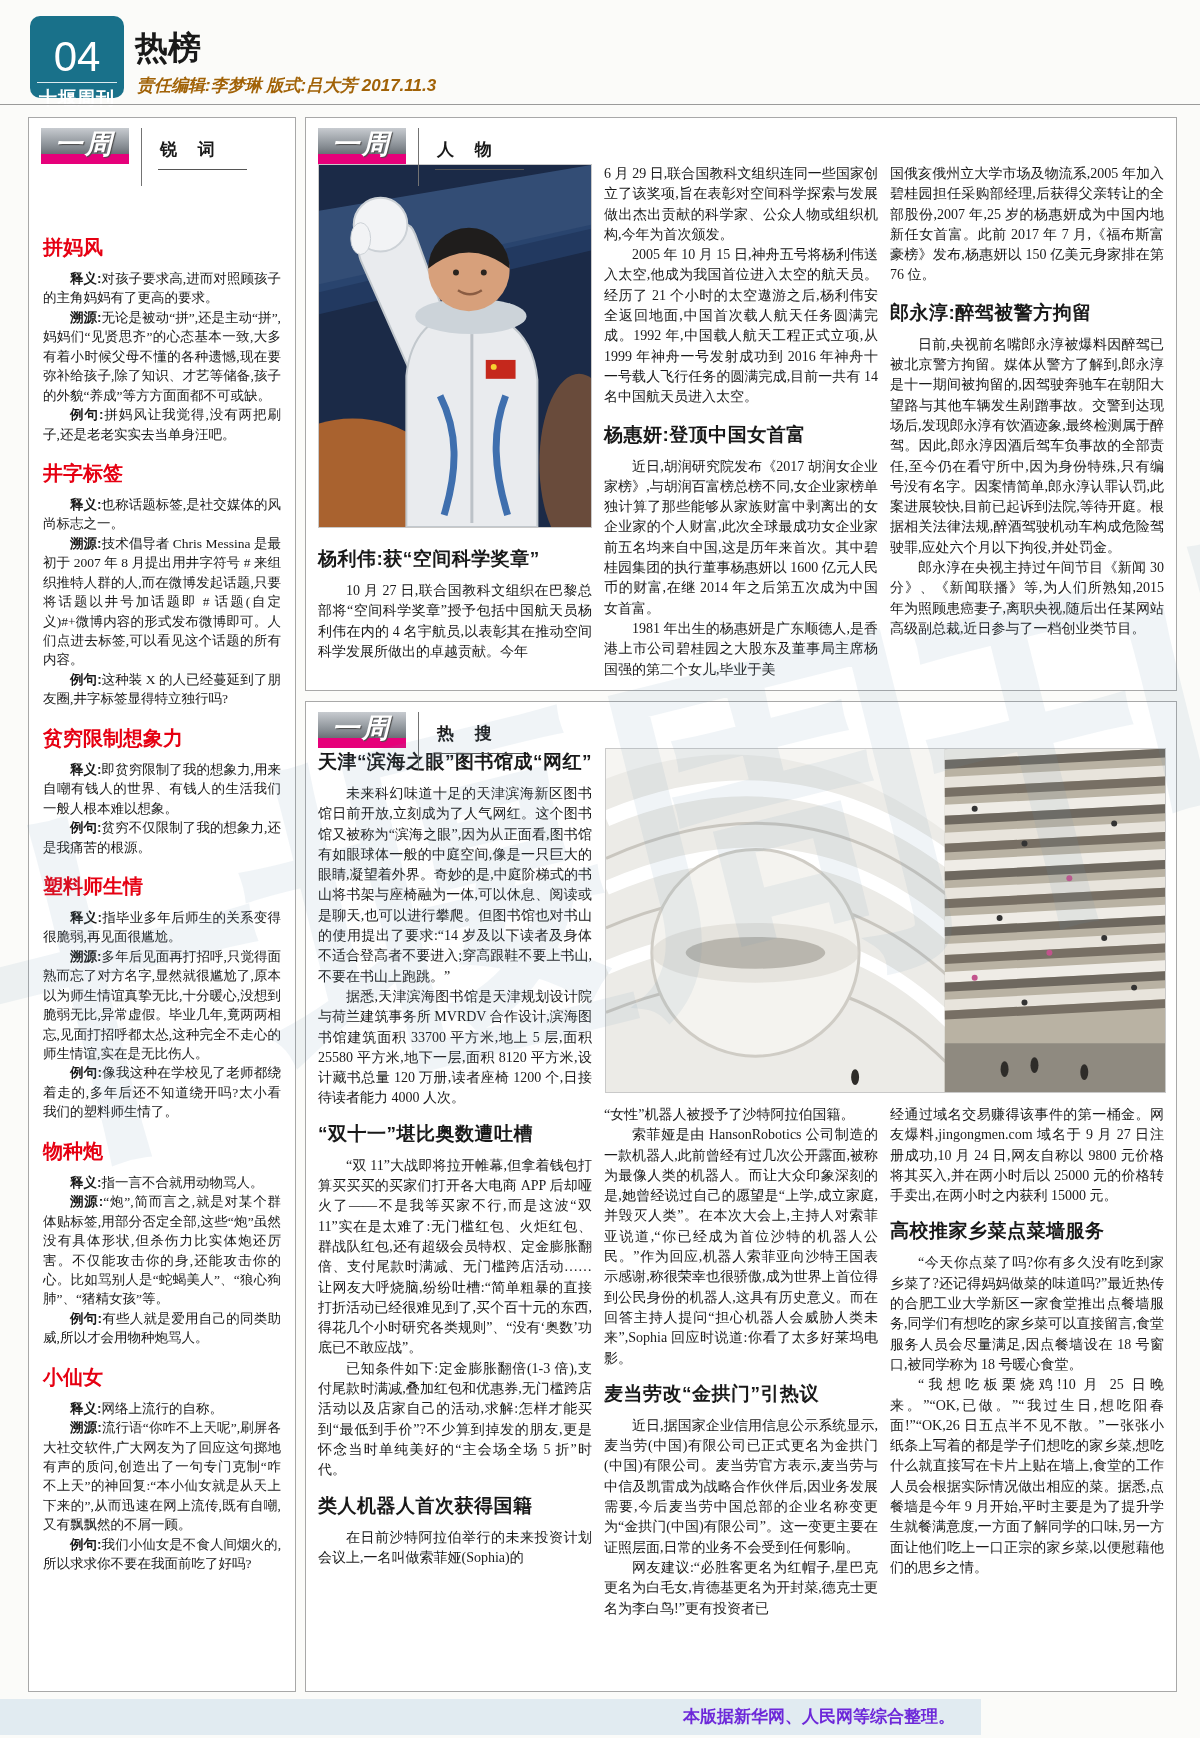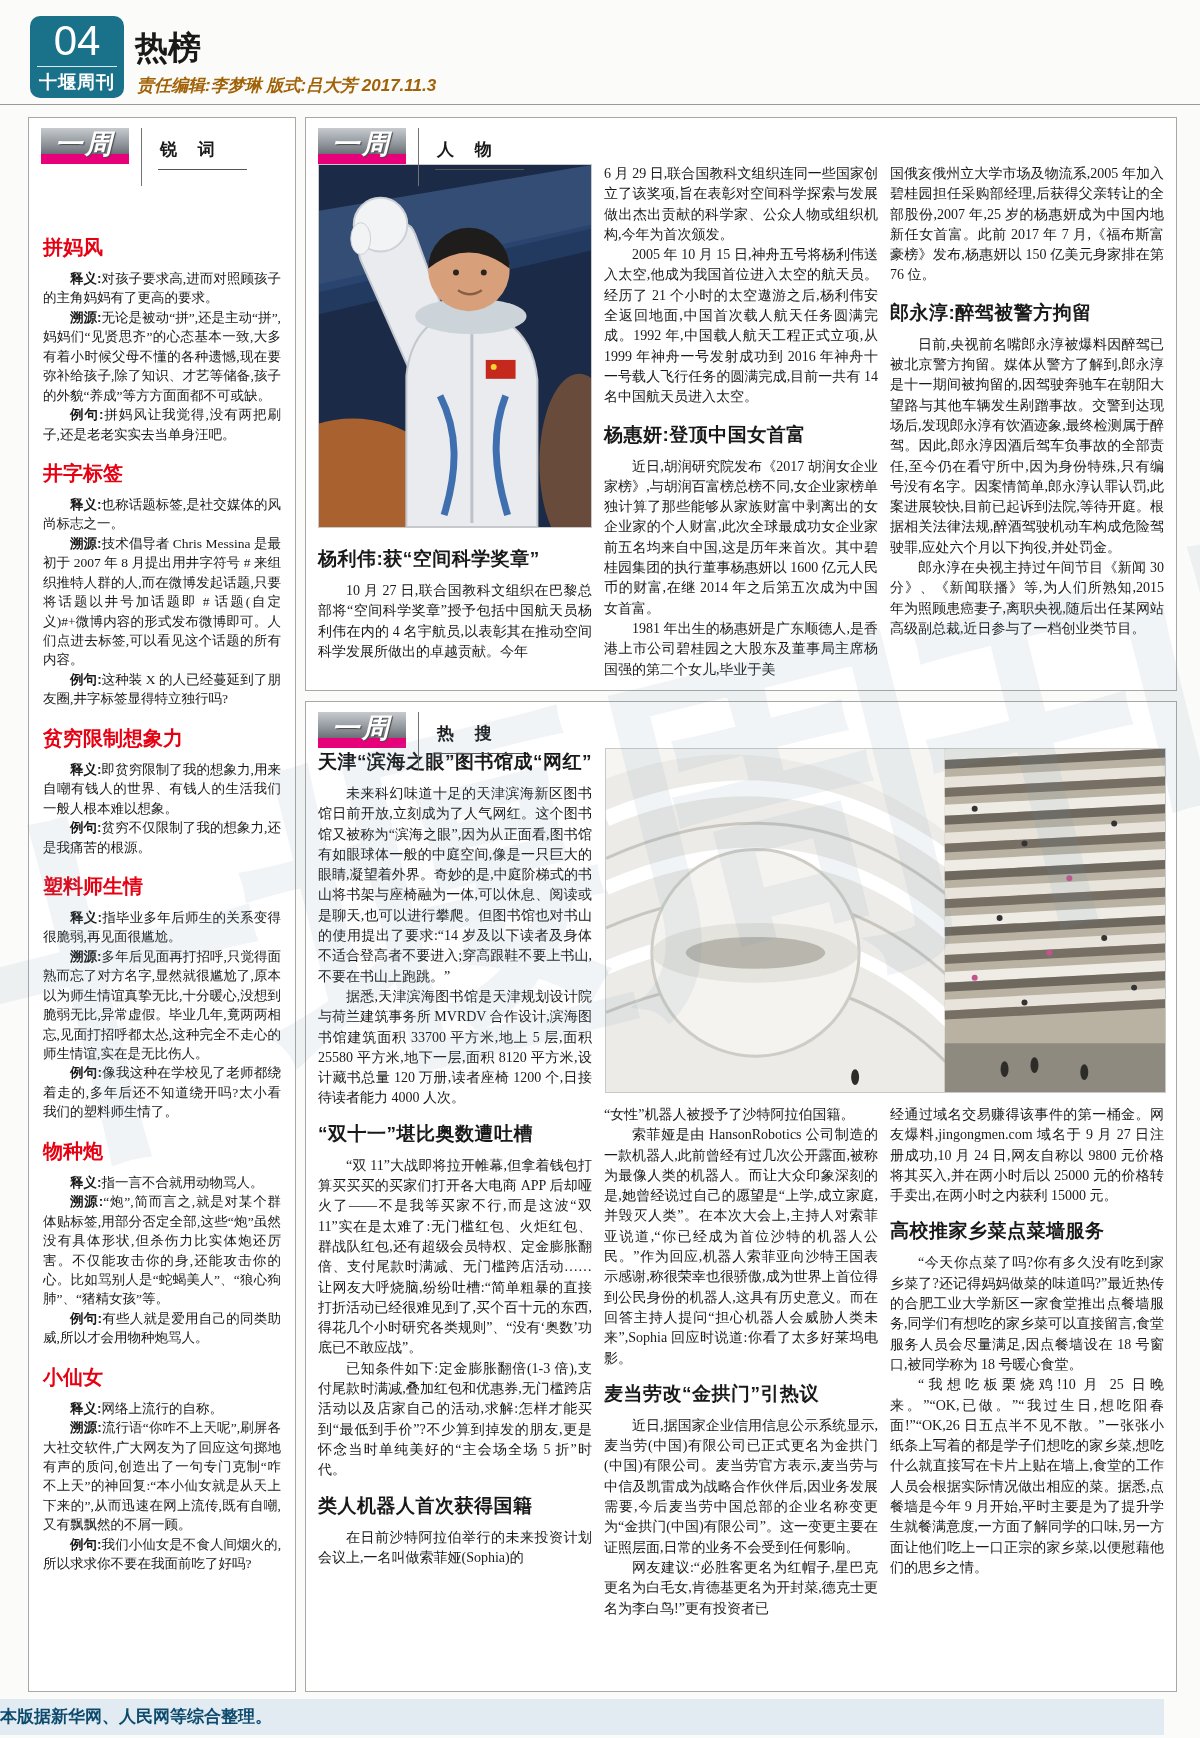--- a/index.html
+++ b/index.html
@@ -4,21 +4,21 @@
 <style>
   * { margin:0; padding:0; box-sizing:border-box; }
   html,body { width:1200px; height:1738px; }
   body {
     position:relative; background:#fbfbf9; color:#191919;
     font-family:"Liberation Serif","DejaVu Serif",serif; overflow:hidden;
   }
   
   .teal-box { position:absolute; left:30px; top:16px; width:94px; height:82px;
     background:#19718a; border-radius:10px; color:#fff; text-align:center; }
-  .page-num { font-family:"Liberation Sans",sans-serif; font-size:42px; line-height:50px; }
+  .page-num { font-family:"Liberation Sans",sans-serif; font-size:42px; line-height:50px;margin-top:16px; }
   .teal-rule { border-top:1px solid rgba(255,255,255,.85); margin:0 7px; }
   .masthead { font-family:"Liberation Sans",sans-serif; font-weight:bold; font-size:18px; line-height:30px; letter-spacing:1px; }
   .section-title { position:absolute; left:135px; top:26px; font-family:"Liberation Sans",sans-serif; font-weight:bold; font-size:33px;text-align:right; }
   .editor-line { position:absolute; left:137px; top:74px; font-family:"Liberation Sans",sans-serif; font-weight:bold; font-style:italic; font-size:17px; color:#a16207; }
   .head-rule { position:absolute; left:0; top:104px; width:1200px; border-top:1px solid #9a9a9a; }
 
   
   .nbox { position:absolute; border:1px solid #a8a8a8; background:#fff; overflow:hidden; }
   #box-sharp  { left:28px;  top:117px; width:268px; height:1575px; }
   #box-people { left:305px; top:117px; width:872px; height:574px; }
@@ -56,23 +56,23 @@
   #photo-library { position:absolute; left:299px; top:46px; width:561px; height:345px; z-index:1; }
   .below-photo { margin-top:357px; }
   #box-people .col .art-headline { margin-top:14px; }
   #box-people .col1-headline { margin-top:12px; }
 
   
   .watermark { position:absolute; left:-80px; top:320px; width:1360px; height:1100px; z-index:6;
     display:flex; align-items:center; justify-content:center; pointer-events:none;
     transform:rotate(-14deg); font-family:"Liberation Sans",sans-serif; font-weight:bold;
     font-size:360px; letter-spacing:-10px; color:rgba(110,150,175,0.10); white-space:nowrap; }
-  .footer-bar { position:absolute; left:0; top:1699px; width:1164px; height:36px; background:#e1ebf1;
+  .footer-bar { position:absolute; left:0; top:1699px; width:981px; height:36px; background:#e1ebf1;
     font-family:"Liberation Sans",sans-serif; font-weight:bold; font-size:17px; line-height:36px;
-    text-align:left; padding-right:26px; color:#0c4a6e; }
+    text-align:right; padding-right:26px; color:#6d28d9; }
 </style>
 </head>
 <body>
 
 <div class="teal-box">
   <div class="page-num">04</div>
   <div class="teal-rule"></div>
   <div class="masthead">十堰周刊</div>
 </div>
 <div class="section-title">热榜</div>

